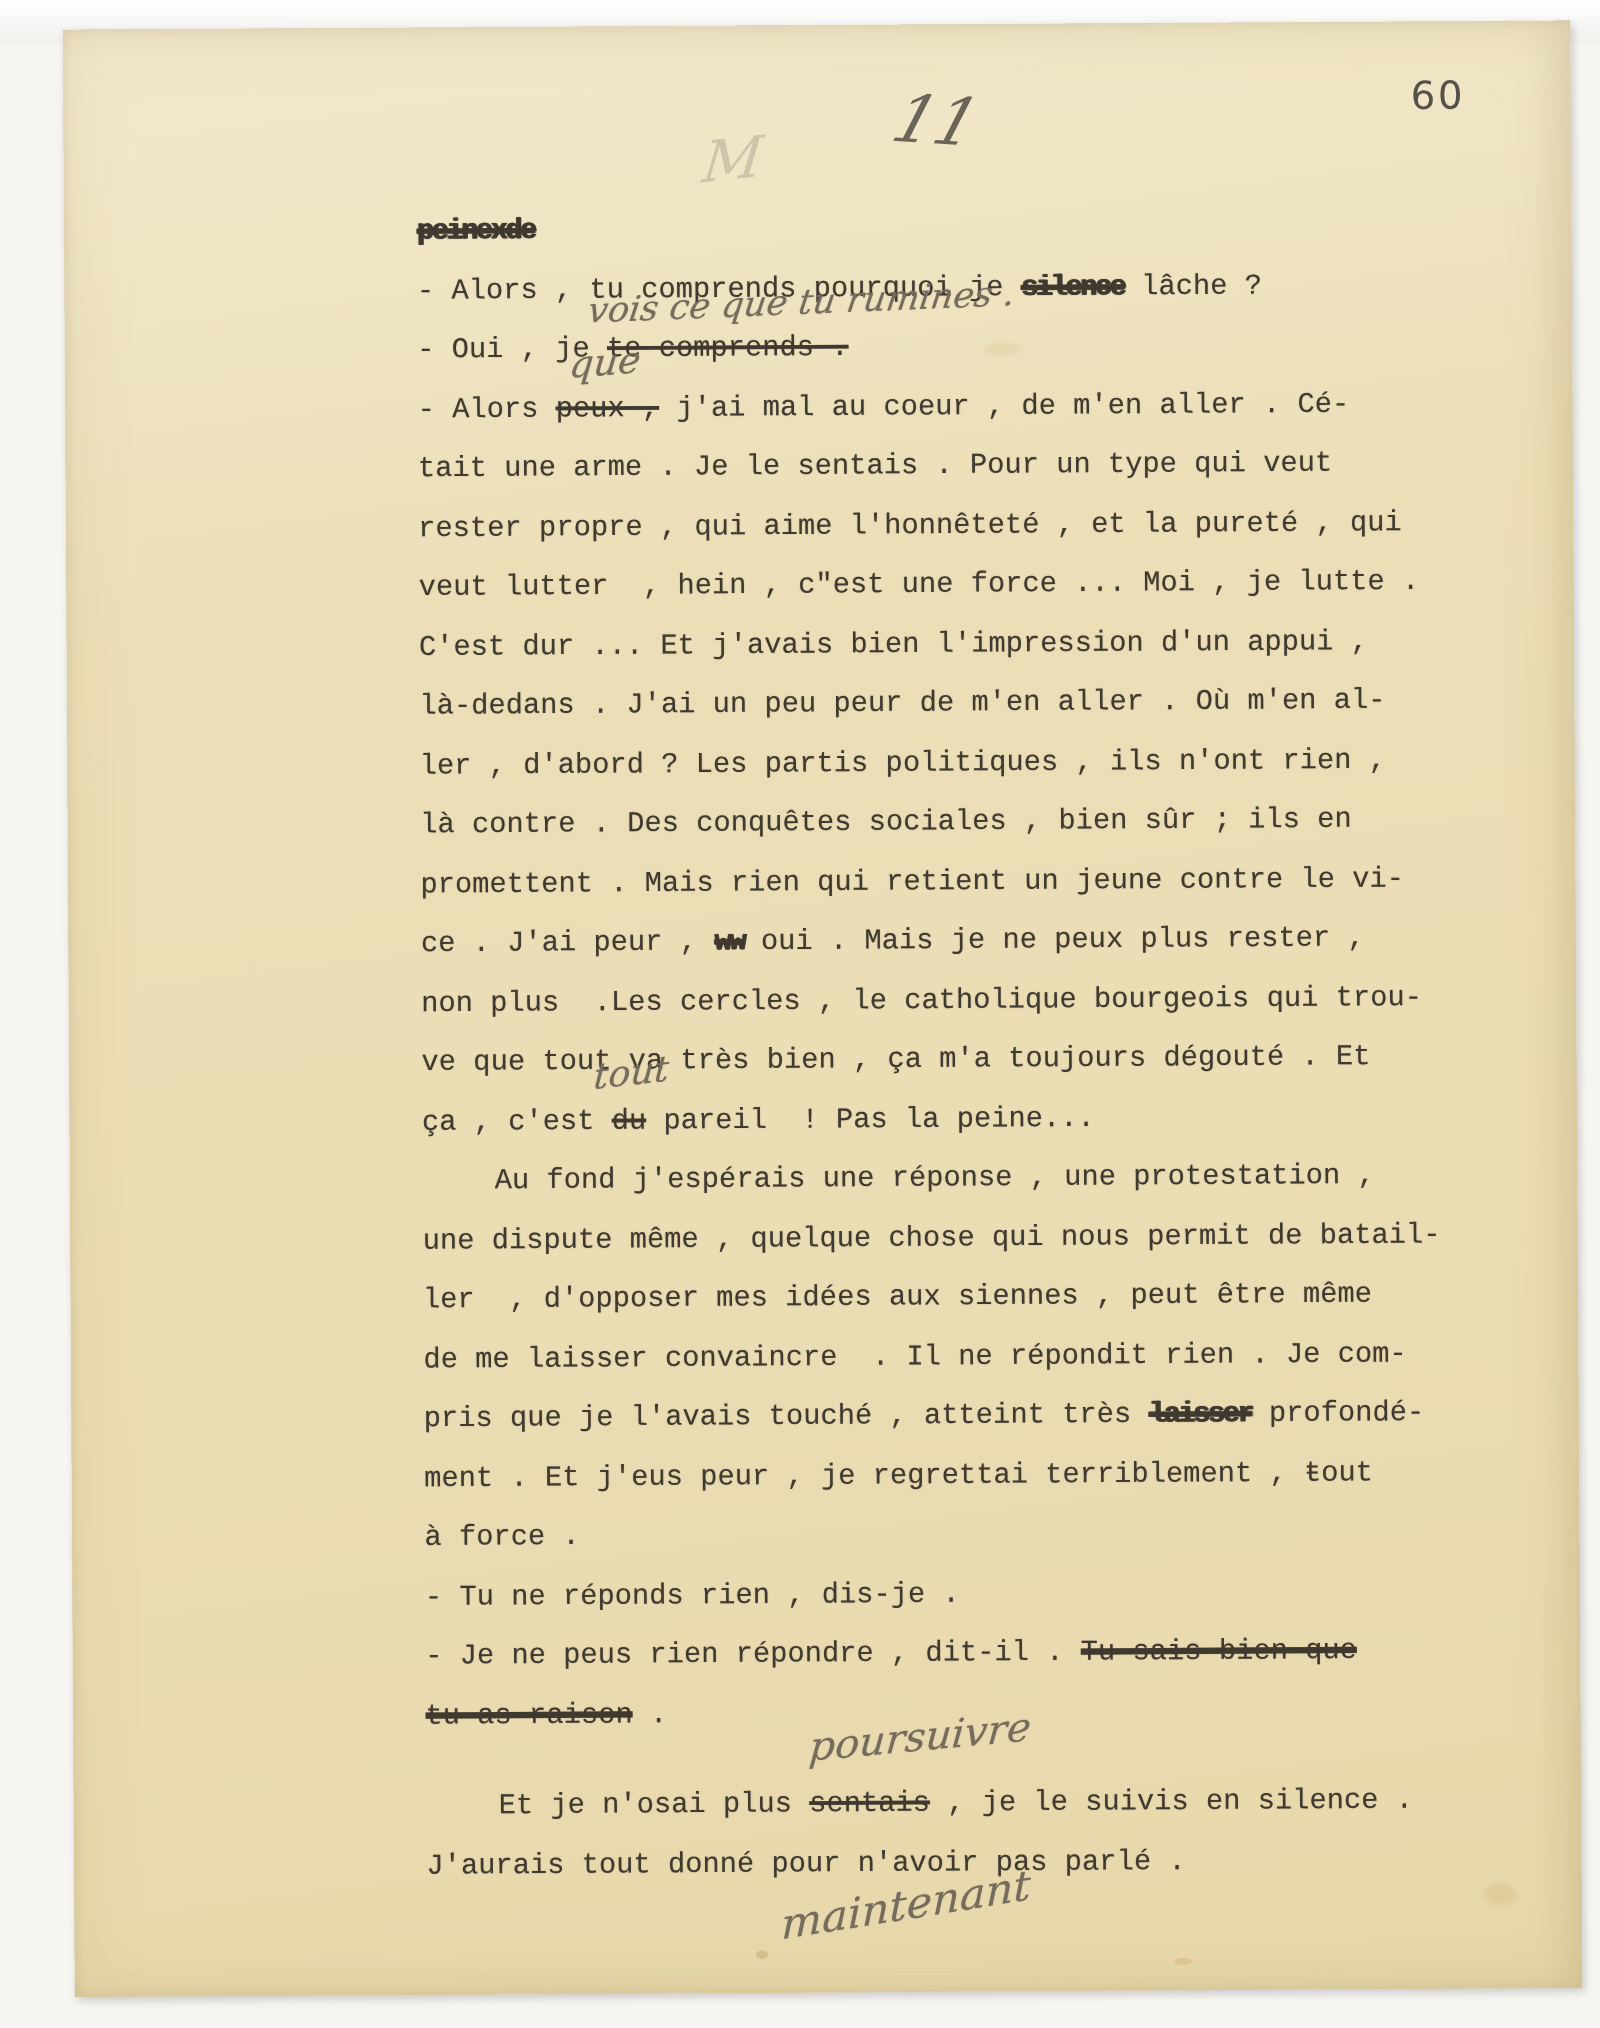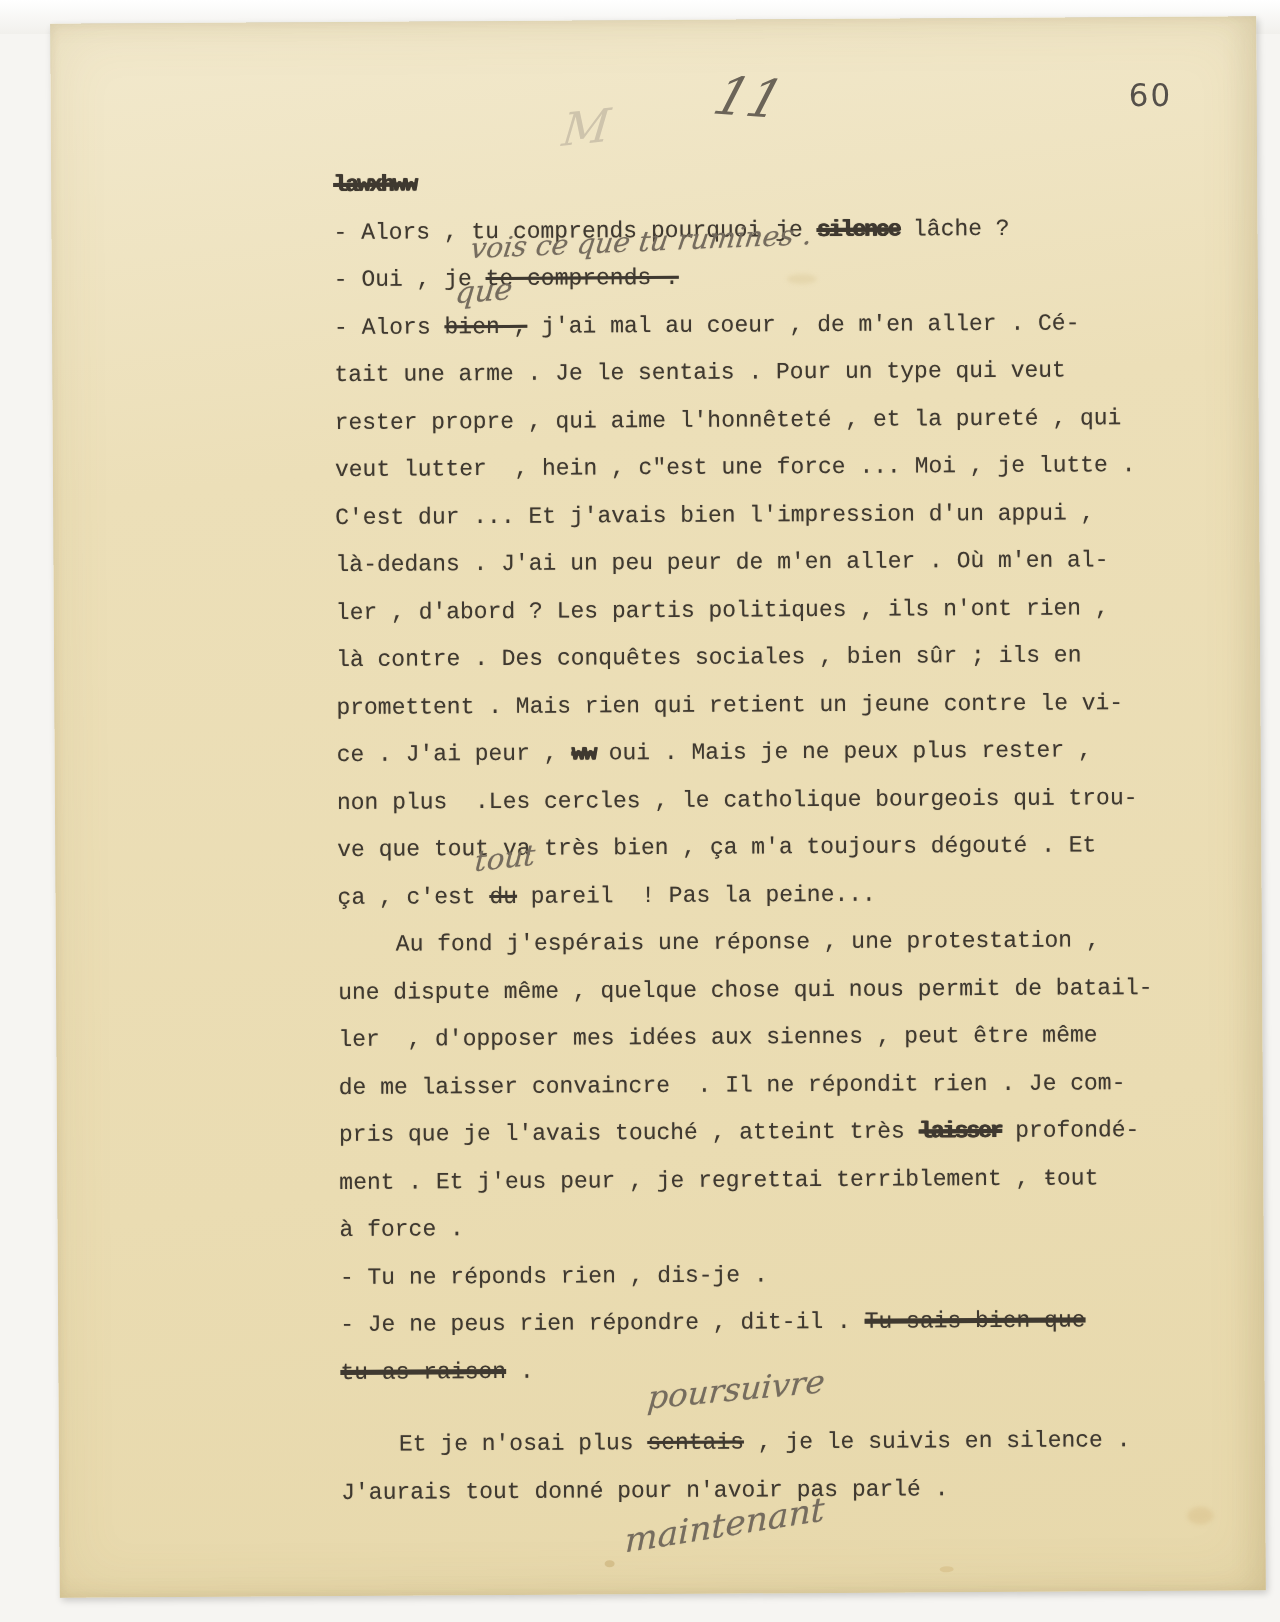--- a/index.html
+++ b/index.html
@@ -34,21 +34,21 @@
   .stain.s4{left:735px;top:255px;width:30px;height:10px;background:#ddcc9d;opacity:.5;filter:blur(2px);}
 
   
   .pencil{
     position:absolute;
     color:#6e675b;
     font-family:"DejaVu Serif",serif;
     font-style:italic;
   }
   .page-num{
-    left:1078px;top:60px;font-size:31px;font-style:normal;
+    left:1078px;top:42px;font-size:31px;font-style:normal;
     font-family:"DejaVu Sans",sans-serif;color:#55504a;letter-spacing:2px;
   }
   .chapter-num{
     left:665px;top:48px;font-size:52px;transform:skewX(-14deg) rotate(4deg);
     color:#6b6458;
   }
   .margin-mark{
     left:512px;top:80px;font-size:46px;transform:skewX(-12deg) rotate(-6deg);
     color:#c3b9a4;opacity:.75;
   }
@@ -93,24 +93,24 @@
 <body>
 
 <div class="scan-band"></div>
 
 <div class="paper">
   <div class="pencil page-num">60</div>
   <div class="pencil chapter-num">11</div>
   <div class="pencil margin-mark">M</div>
 
   <div class="text-block">
-      <div class="line"><span class="xover">lawxhww</span></div>
+      <div class="line"><span class="xover">peinexde</span></div>
       <div class="line"><span class="typed">- Alors , tu comprends pourquoi je </span><span class="xover">silence</span><span class="typed"> lâche ?</span></div>
       <div class="line"><span class="typed">- Oui , je </span><span class="anchor"><span class="strike">te comprends .</span><span class="hw" style="left: -14px; top: -27px; font-size: 28px; transform: skewX(-10deg) rotate(-2deg);">vois ce que tu rumines .</span></span></div>
-      <div class="line"><span class="typed">- Alors </span><span class="anchor"><span class="strike">bien ,</span><span class="hw" style="left: 12px; top: -28px; font-size: 30px; transform: skewX(-10deg) rotate(-4deg);">que</span></span><span class="typed"> j'ai mal au coeur , de m'en aller . Cé-</span></div>
+      <div class="line"><span class="typed">- Alors </span><span class="anchor"><span class="strike">peux ,</span><span class="hw" style="left: 12px; top: -28px; font-size: 30px; transform: skewX(-10deg) rotate(-4deg);">que</span></span><span class="typed"> j'ai mal au coeur , de m'en aller . Cé-</span></div>
       <div class="line"><span class="typed">tait une arme . Je le sentais . Pour un type qui veut</span></div>
       <div class="line"><span class="typed">rester propre , qui aime l'honnêteté , et la pureté , qui</span></div>
       <div class="line"><span class="typed">veut lutter  , hein , c"est une force ... Moi , je lutte .</span></div>
       <div class="line"><span class="typed">C'est dur ... Et j'avais bien l'impression d'un appui ,</span></div>
       <div class="line"><span class="typed">là-dedans . J'ai un peu peur de m'en aller . Où m'en al-</span></div>
       <div class="line"><span class="typed">ler , d'abord ? Les partis politiques , ils n'ont rien ,</span></div>
       <div class="line"><span class="typed">là contre . Des conquêtes sociales , bien sûr ; ils en</span></div>
       <div class="line"><span class="typed">promettent . Mais rien qui retient un jeune contre le vi-</span></div>
       <div class="line"><span class="typed">ce . J'ai peur , </span><span class="xover">ww</span><span class="typed"> oui . Mais je ne peux plus rester ,</span></div>
       <div class="line"><span class="typed">non plus  .Les cercles , le catholique bourgeois qui trou-</span></div>

